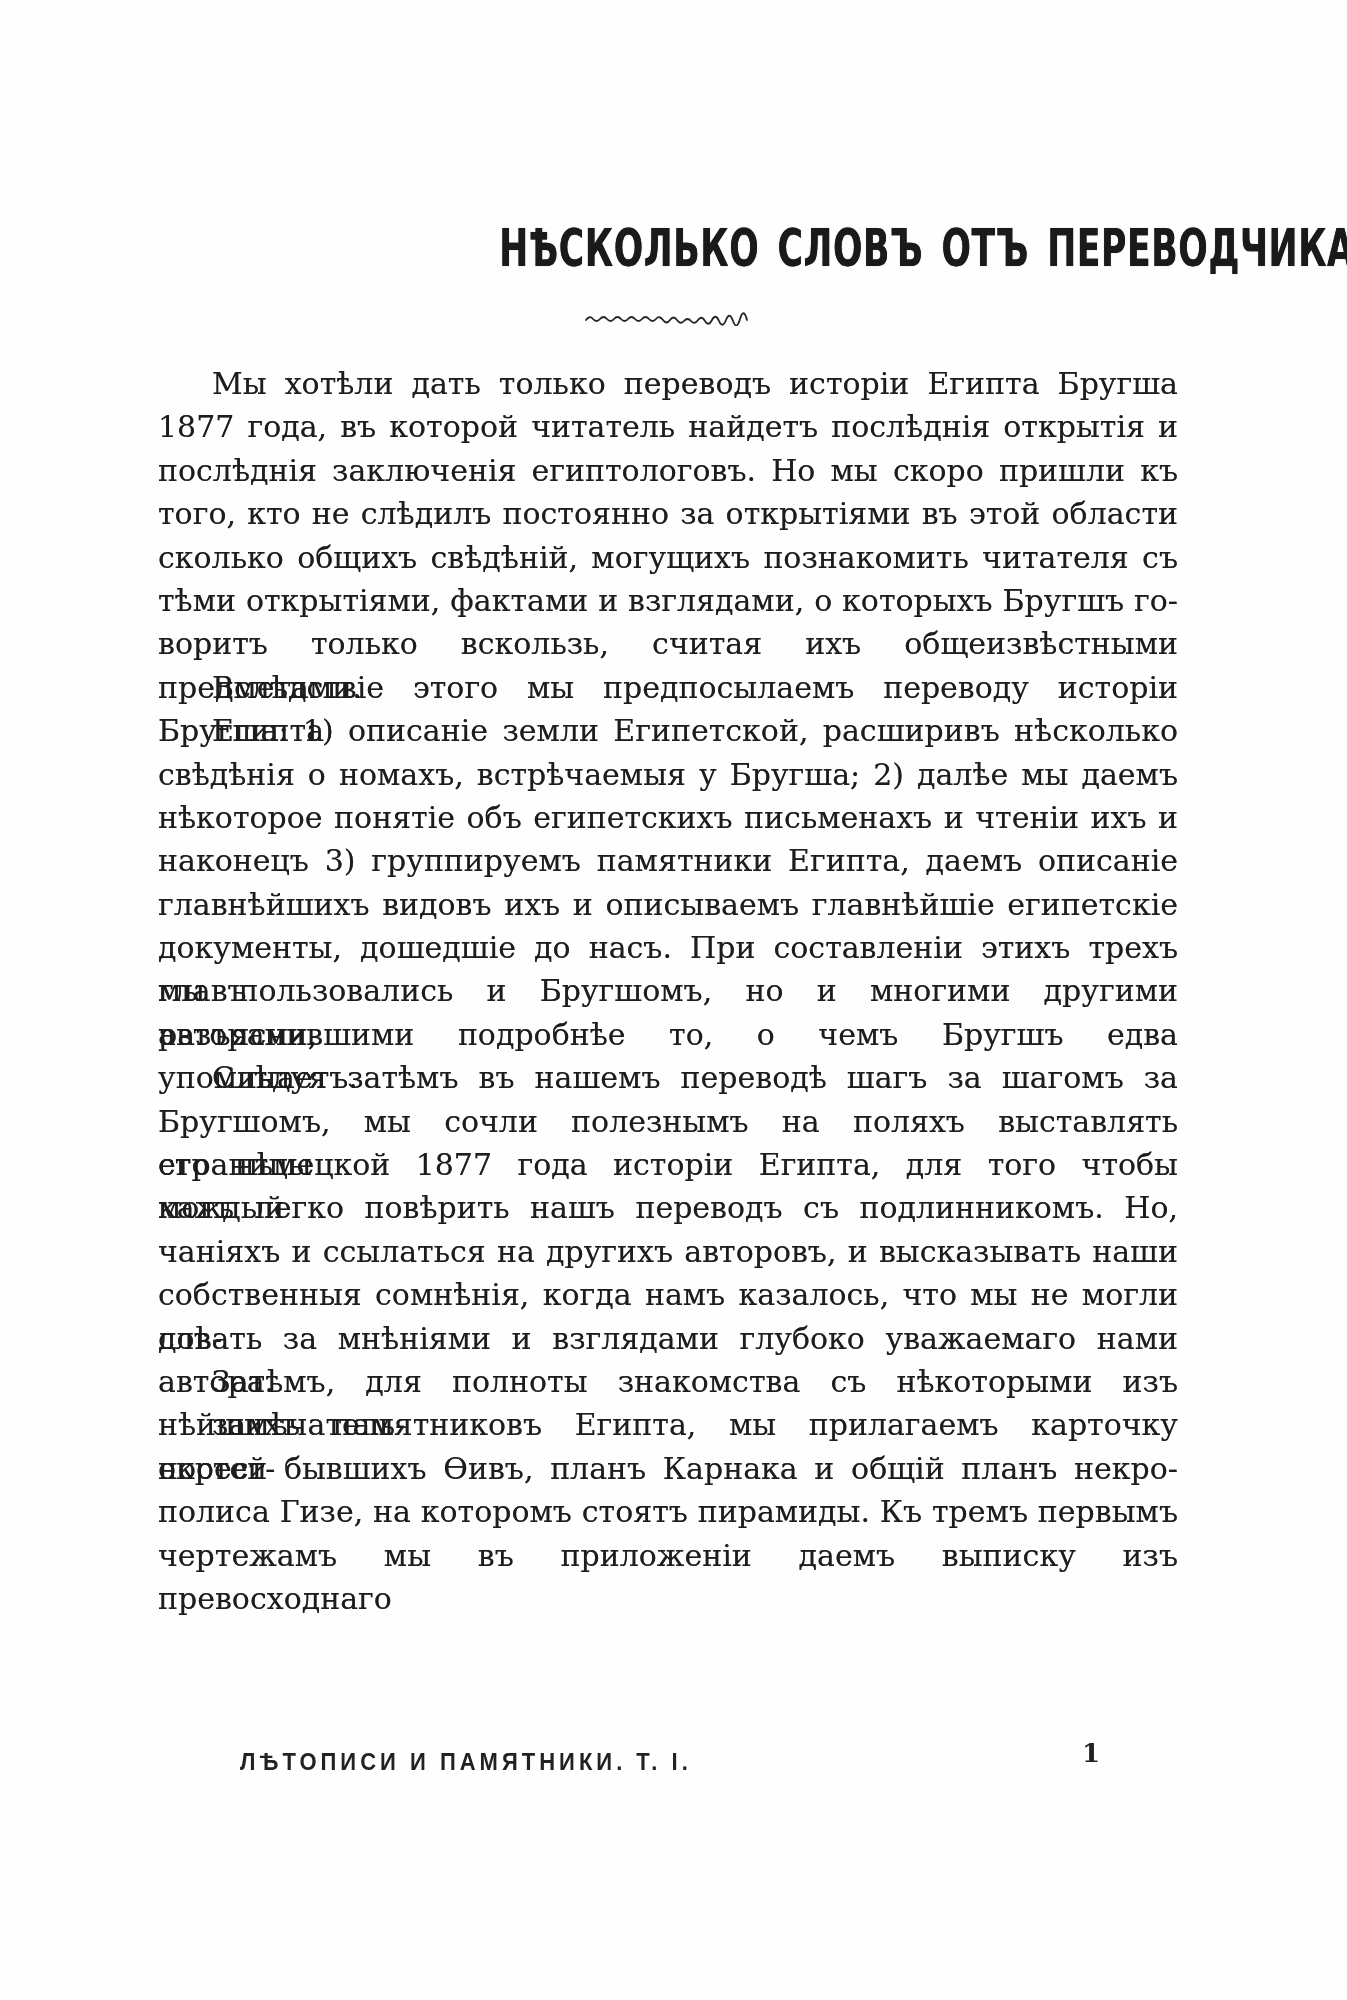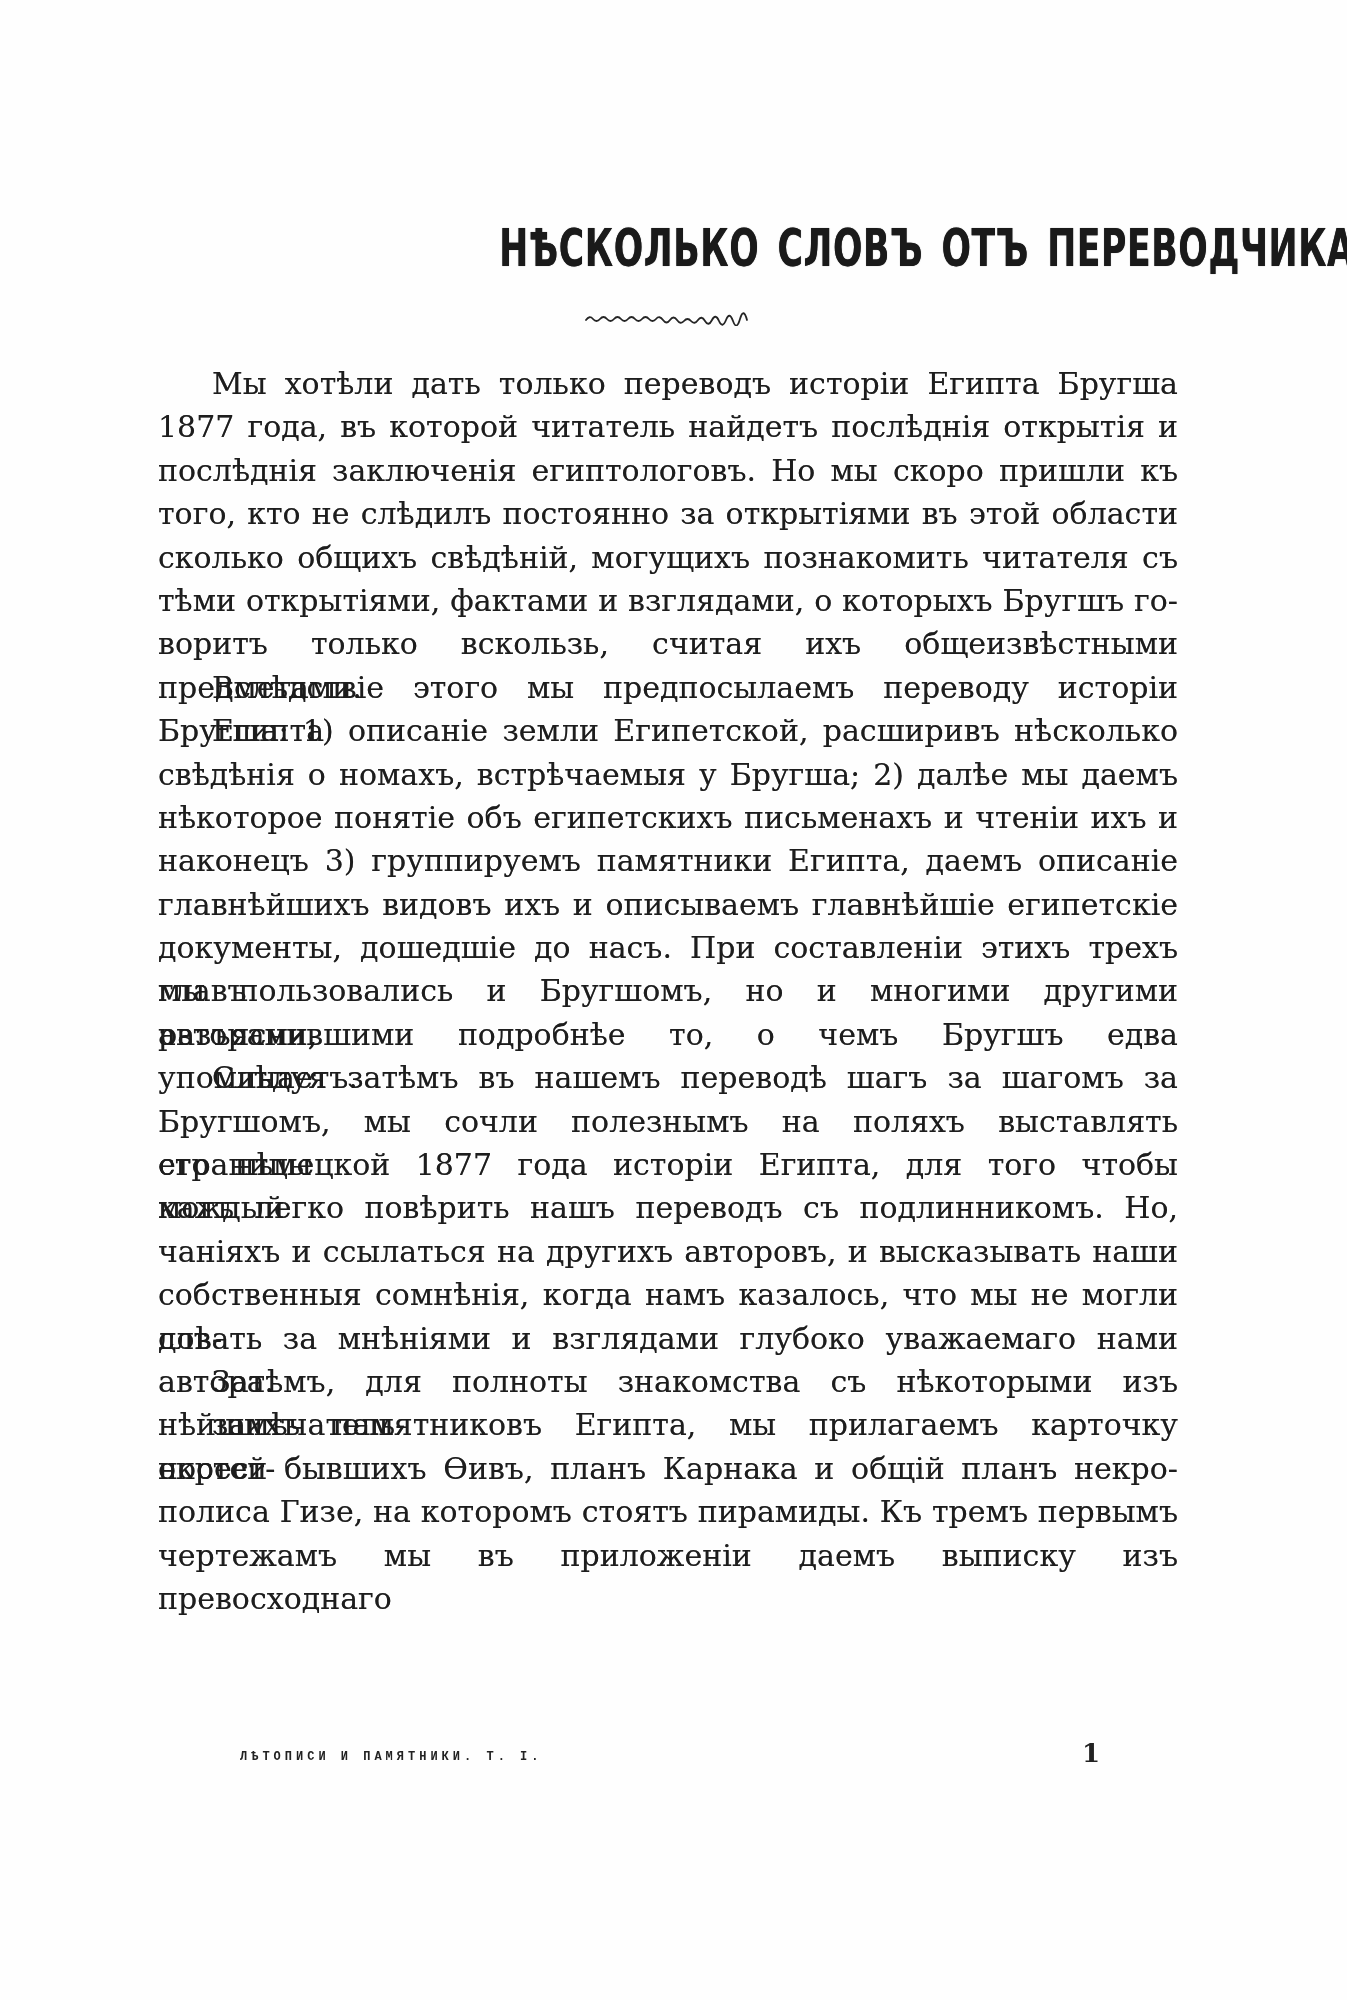--- a/index.html
+++ b/index.html
@@ -68,23 +68,23 @@
     overflow: visible;
   }
   .line.first {
     padding-left: 54px;
   }
   
   .footer-note {
     position: absolute;
     left: 240px;
     top: 1750px;
-    font-family: Liberation Mono, monospace;
+    font-family: Liberation Sans, sans-serif;
     font-weight: 700;
-    font-size: 12px;
+    font-size: 22px;
     letter-spacing: 4px;
     color: #222;
     transform: scaleY(1.05);
   }
   .page-number {
     position: absolute;
     left: 1082px;
     top: 1738px;
     font-family: "DejaVu Serif", "Liberation Serif", serif;
     font-weight: 700;

